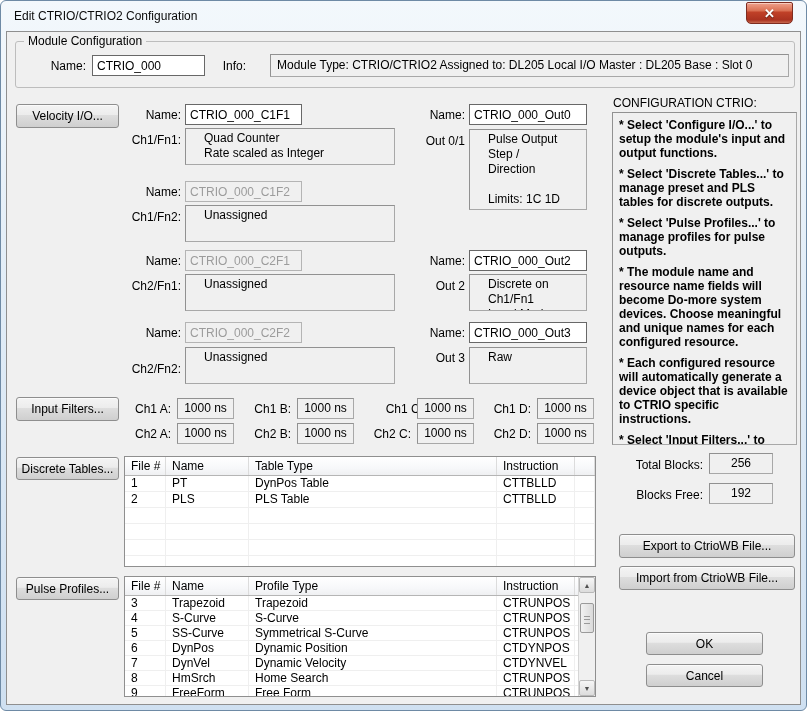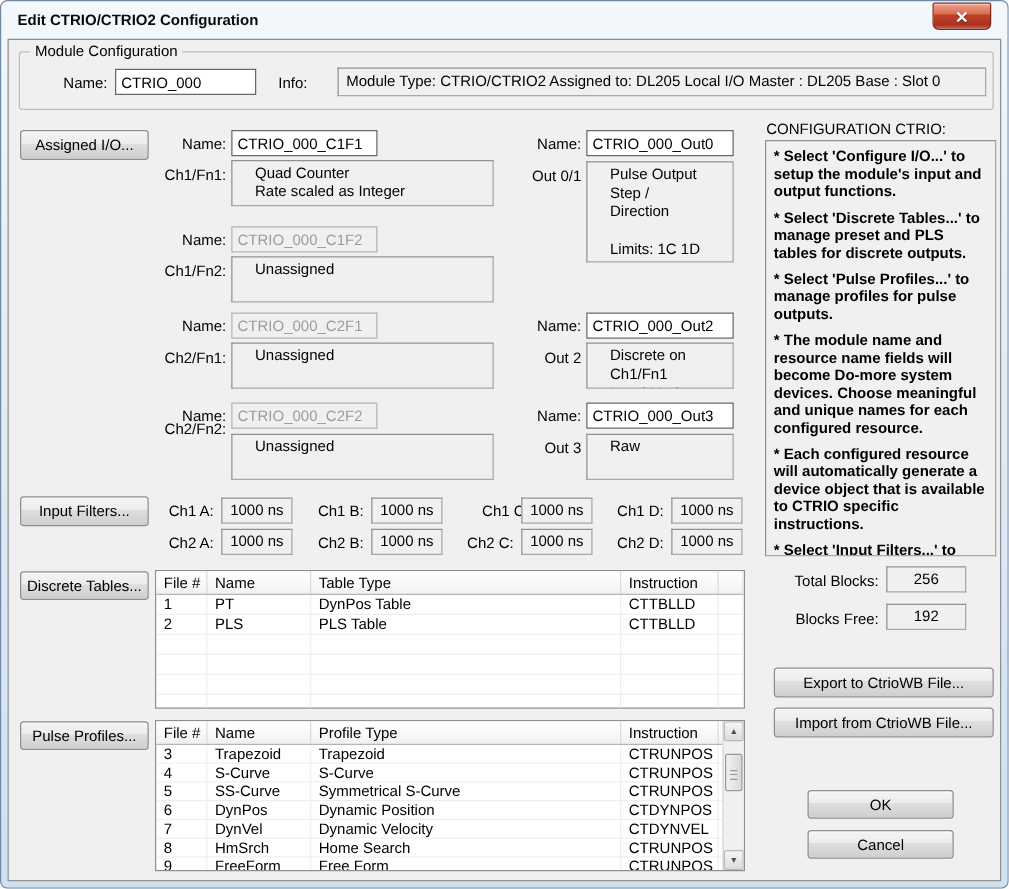--- a/index.html
+++ b/index.html
@@ -5,21 +5,21 @@
   html,body { margin:0; padding:0; background:#ffffff; }
   * { box-sizing:border-box; font-family:"Liberation Sans", sans-serif; }
 
   .window {
     position:relative; width:807px; height:711px;
     background:linear-gradient(180deg,#f3f8fc 0%,#e2edf7 40%,#cfe0f1 100%);
     border:1px solid #6e8aa5; border-radius:6px;
     overflow:hidden;
   }
   .titlebar { position:absolute; left:0; top:0; right:0; height:30px; }
-  .title { position:absolute; left:13px; top:8px; font-size:12px; color:#0a0a0a;font-weight:bold; }
+  .title { position:absolute; left:13px; top:8px; font-size:12px; color:#0a0a0a; }
   .close-btn {
     position:absolute; right:13px; top:1px; width:47px; height:22px;
     background:linear-gradient(180deg,#efa18c 0%,#d96f52 40%,#c14128 45%,#aa3220 85%,#c96a50 100%);
     border:1px solid #7e2c20; border-radius:2px 2px 5px 5px;
     box-shadow:inset 0 1px 0 rgba(255,255,255,.45);
     display:flex; align-items:center; justify-content:center; cursor:default;
   }
   .close-x { color:#fff; font-size:13px; font-weight:bold; text-shadow:0 1px 1px rgba(0,0,0,.5); line-height:1; }
 
   .client {
@@ -102,41 +102,41 @@
   <div class="client">
 
     <div class="groupbox" style="left:8px;top:9px;width:780px;height:47px;">
       <span class="gb-legend">Module Configuration</span>
       <span class="lbl" style="left:24px;top:17px;width:46px;">Name:</span>
       <input class="txt" style="left: 76px; top: 13px; width: 113px; height: 21px;" value="CTRIO_000">
       <span class="lbl" style="left:198px;top:17px;width:32px;">Info:</span>
       <div class="sunken" style="left:254px;top:12px;width:519px;height:23px;font-size:12px;line-height:20px;padding:0 6px;white-space:nowrap;overflow:hidden;">Module Type: CTRIO/CTRIO2   Assigned to: DL205 Local I/O Master : DL205 Base : Slot 0</div>
     </div>
 
-    <div class="btn" style="left:9px;top:72px;width:103px;height:24px;">Assigned I/O...</div>
+    <div class="btn" style="left:9px;top:72px;width:103px;height:24px;">Velocity I/O...</div>
 
     <span class="lbl" style="left:118px;top:76px;width:56px;">Name:</span>
     <input class="txt" style="left: 178px; top: 72px; width: 117px; height: 21px;" value="CTRIO_000_C1F1">
     <span class="lbl" style="left:108px;top:101px;width:66px;">Ch1/Fn1:</span>
     <div class="sunken desc" style="left:178px;top:96px;width:210px;height:37px;">Quad Counter
 Rate scaled as Integer</div>
 
     <span class="lbl" style="left:118px;top:153px;width:56px;">Name:</span>
     <input class="txt txt-disabled" style="left: 178px; top: 149px; width: 117px; height: 21px;" value="CTRIO_000_C1F2">
     <span class="lbl" style="left:108px;top:178px;width:66px;">Ch1/Fn2:</span>
     <div class="sunken desc" style="left:178px;top:173px;width:210px;height:37px;">Unassigned</div>
 
     <span class="lbl" style="left:118px;top:222px;width:56px;">Name:</span>
     <input class="txt txt-disabled" style="left: 178px; top: 218px; width: 117px; height: 21px;" value="CTRIO_000_C2F1">
     <span class="lbl" style="left:108px;top:247px;width:66px;">Ch2/Fn1:</span>
     <div class="sunken desc" style="left:178px;top:242px;width:210px;height:37px;">Unassigned</div>
 
     <span class="lbl" style="left:118px;top:294px;width:56px;">Name:</span>
     <input class="txt txt-disabled" style="left: 178px; top: 290px; width: 117px; height: 21px;" value="CTRIO_000_C2F2">
-    <span class="lbl" style="left:108px;top:304px;width:66px;text-align:right;">Ch2/Fn2:</span>
+    <span class="lbl" style="left:108px;top:330px;width:66px;text-align:right;">Ch2/Fn2:</span>
     <div class="sunken desc" style="left:178px;top:315px;width:210px;height:37px;">Unassigned</div>
 
     <span class="lbl" style="left:398px;top:76px;width:60px;">Name:</span>
     <input class="txt" style="left: 462px; top: 72px; width: 118px; height: 21px;" value="CTRIO_000_Out0">
     <span class="lbl" style="left:392px;top:102px;width:66px;">Out 0/1</span>
     <div class="sunken desc" style="left:462px;top:97px;width:118px;height:81px;">Pulse Output
 Step / Direction
 
 Limits: 1C 1D</div>
 

